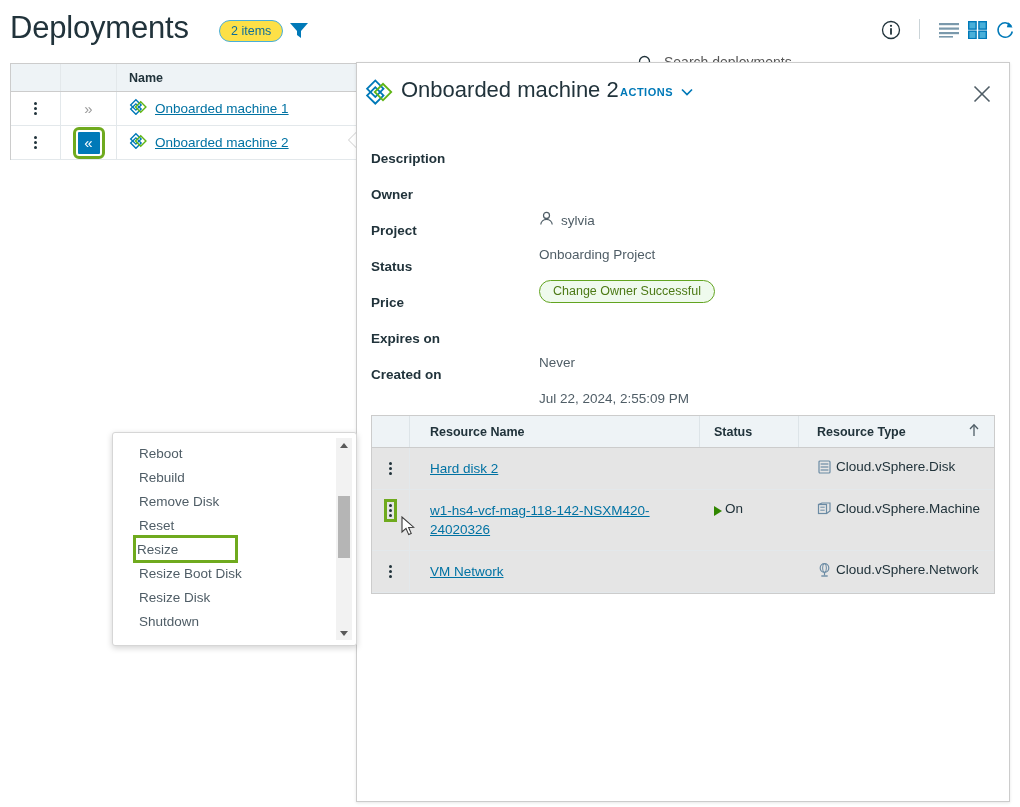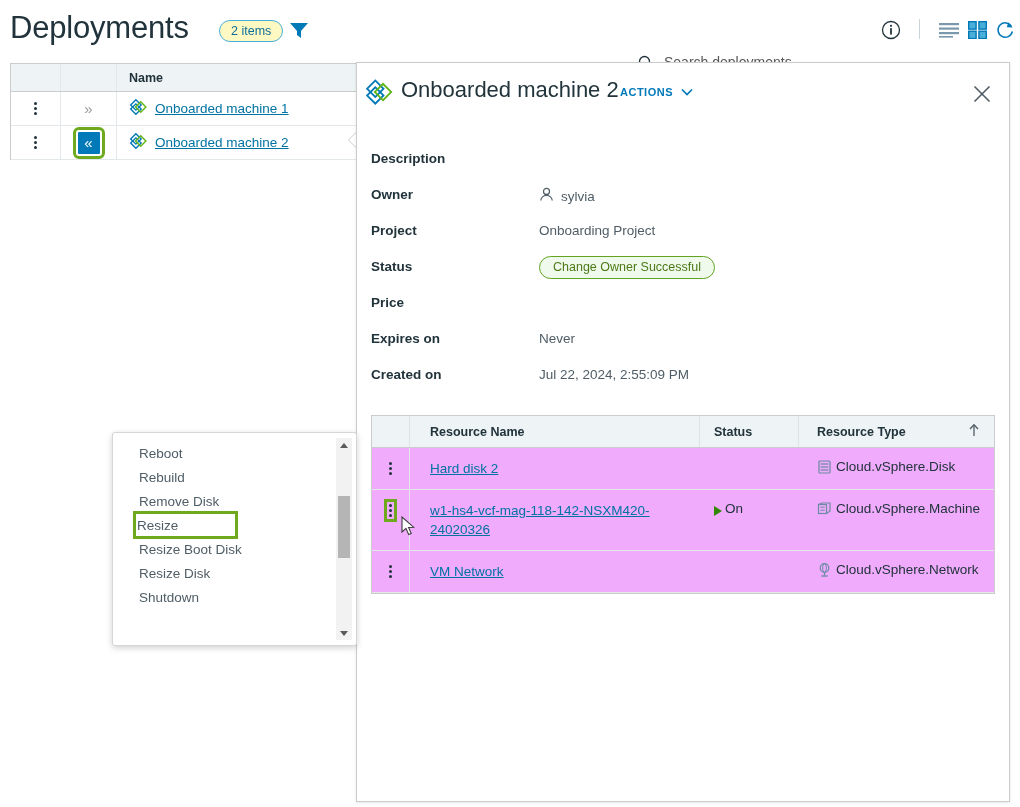--- a/index.html
+++ b/index.html
@@ -19,21 +19,21 @@
   }
   .page-title {
     position: absolute; left: 10px; top: 10px;
     font-size: 31px; font-weight: 300; letter-spacing: -0.2px;
     color: #21333b;
   }
   .items-badge {
     position: absolute; left: 219px; top: 20px;
     height: 22px; padding: 0 11px;
     border: 1px solid #49afd9; border-radius: 11px;
-    background: #fef9c3; color: #0e6d9a;
+    background: #fde047; color: #0e6d9a;
     font-size: 12.5px; line-height: 20px;
   }
   .filter-icon {
     position: absolute; left: 288px; top: 19px;
     width: 22px; height: 22px; cursor: pointer;
   }
   .search-wrap {
     position: absolute; left: 638px; top: 18px; width: 230px; height: 24px;
     border-bottom: 4px solid #f97316;
     margin-top: 34px;
@@ -118,32 +118,32 @@
   }
   .dp-close {
     position: absolute; right: 17px; top: 21px; width: 20px; height: 20px; cursor: pointer;
   }
 
   .dp-fields { position: absolute; left: 14px; top: 86px; width: 620px; }
   .dp-row { display: flex; height: 36px; align-items: flex-start; }
   .dp-label {
     width: 168px; font-size: 13.5px; font-weight: bold; color: #21333b; padding-top: 2px;
   }
-  .dp-value { font-size: 13.5px; color: #4f5d66; padding-top: 2px; }
+  .dp-value { font-size: 13.5px; color: #4f5d66; padding-top: 2px; margin-top: 24px; }
   .owner-val { display: flex; align-items: center; gap: 7px; }
   .status-pill {
     display: inline-block; border: 1px solid #62a420; border-radius: 12px;
     background: #effaed; color: #4d7a16; font-size: 12.5px;
     padding: 3px 13px 4px; margin-top: -3px;
   }
 
   
   .res-table {
     position: absolute; left: 14px; top: 352px; width: 624px;
-    border: 1px solid #cccccc; background: #f0abfc;
+    border: 1px solid #cccccc; background: #e5e5e5;
   }
   .res-head { display: flex; height: 32px; background: #eef3f6; border-bottom: 1px solid #cccccc; }
   .rh-c0 { width: 38px; border-right: 1px solid #dde4e8; }
   .rh-c1 {
     width: 290px; display: flex; align-items: center; padding-left: 20px;
     font-size: 12.5px; font-weight: bold; border-right: 1px solid #dde4e8;
   }
   .rh-c2 {
     width: 99px; display: flex; align-items: center; padding-left: 14px;
     font-size: 12.5px; font-weight: bold; border-right: 1px solid #dde4e8;
@@ -496,20 +496,21 @@
       </div>
     </div>
 
   </div>
 
   <div class="menu">
     <div class="menu-list">
       <div class="menu-item">Reboot</div>
       <div class="menu-item">Rebuild</div>
       <div class="menu-item">Remove Disk</div>
+      <div class="menu-item">Reset</div>
       <div class="menu-item sel">Resize</div>
       <div class="menu-item">Resize Boot Disk</div>
       <div class="menu-item">Resize Disk</div>
       <div class="menu-item">Shutdown</div>
     </div>
     <div class="menu-sb">
       <div class="sb-arrow sb-up">
           <span></span>
         </div>
       <div class="sb-thumb"></div>

